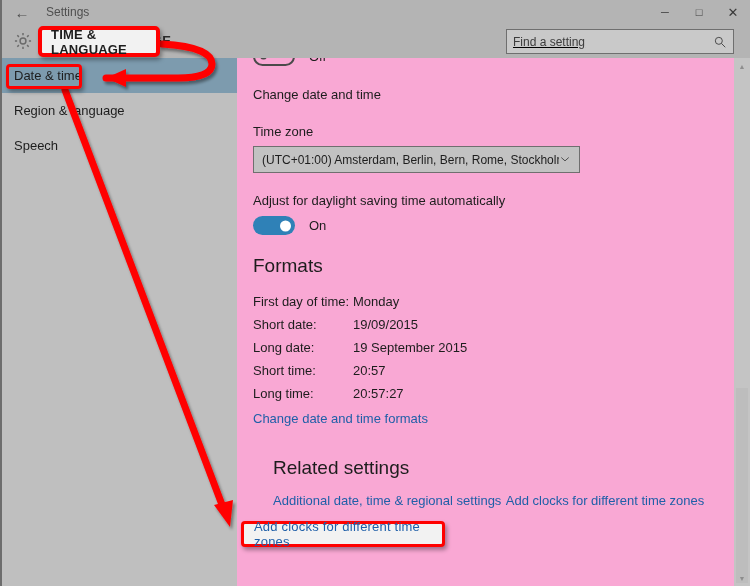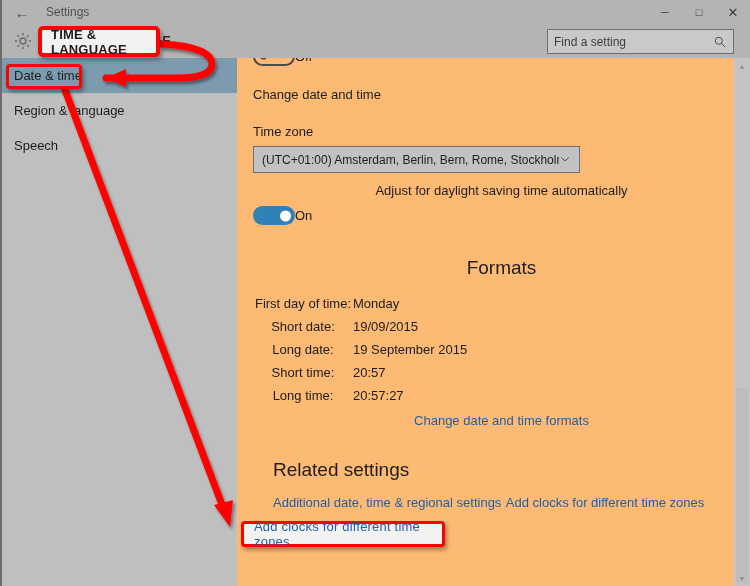--- a/index.html
+++ b/index.html
@@ -71,26 +71,27 @@
     position: absolute;
     left: 44px; top: 9px;
     font-size: 13px;
     font-weight: bold;
     color: #2b2b2b;
     letter-spacing: 0.2px;
   }
   .search-box {
     position: absolute;
     right: 16px; top: 5px;
-    width: 187px; height: 25px;
+    width: 228px; height: 25px;
     background: #c9c9c9;
     border: 1px solid #6f6f6f;
     display: flex;
     align-items: center;
     padding: 0 6px;
+    text-decoration: underline;
   }
   .search-input {
     flex: 1;
     border: none;
     outline: none;
     background: transparent;
     font-family: "Liberation Sans", sans-serif;
     font-size: 12px;
     color: #3c3c3c;
   }
@@ -115,28 +116,29 @@
     padding-left: 12px;
     font-size: 13px;
     color: #1d1d1d;
   }
   .nav-item.selected { background: #7d9bae; }
 
   
   .content {
     position: absolute;
     top: 58px; left: 235px; right: 0; bottom: 0;
-    background: #fdba74;
+    background: #f9a8d4;
     overflow: hidden;
   }
   .content-inner { position: relative; padding: 0 0 0 16px; }
 
   .toggle-row {
     display: flex;
     align-items: center;
+    gap: 14px;
   }
   .toggle-clipped { margin-top: -17px; height: 30px; }
 
   .switch {
     width: 42px; height: 19px;
     border-radius: 10px;
     position: relative;
     flex: 0 0 42px;
   }
   .switch.off {
@@ -338,31 +340,31 @@
         <div class="combo">
           <span class="combo-text">(UTC+01:00) Amsterdam, Berlin, Bern, Rome, Stockholm, Vie...</span>
           <span class="combo-chevron">
             <svg viewBox="0 0 16 16" width="12" height="12" fill="none" stroke="#4a4a4a" stroke-width="1.3">
               <path d="M3 6l5 4.5L13 6"></path>
             </svg>
           </span>
         </div>
       </div>
 
-      <div style="margin-top:10px;text-align:center;">
+      <div style="margin-top:20px;">
         <div class="field-label">Adjust for daylight saving time automatically</div>
         <div class="toggle-row" style="margin-top:8px;">
           <div class="switch on">
             <span class="knob"></span>
           </div>
           <span class="switch-label">On</span>
         </div>
       </div>
 
-      <div style="margin-top:32px;text-align:center;">
+      <div style="margin-top:20px;">
         <div class="section-title">Formats</div>
 
         <div style="margin-top:13px;">
           <div class="fmt-row">
             <span class="fmt-key">First day of time:</span>
             <span class="fmt-val">Monday</span>
           </div>
           <div class="fmt-row">
             <span class="fmt-key">Short date:</span>
             <span class="fmt-val">19/09/2015</span>

